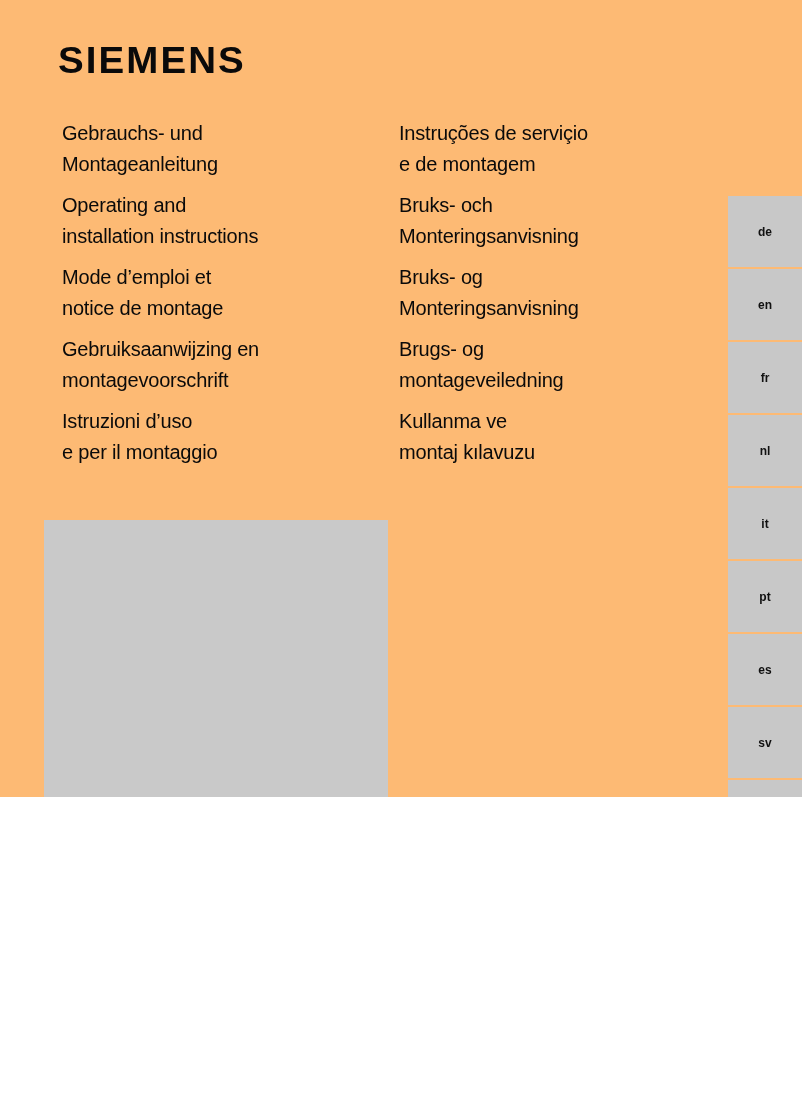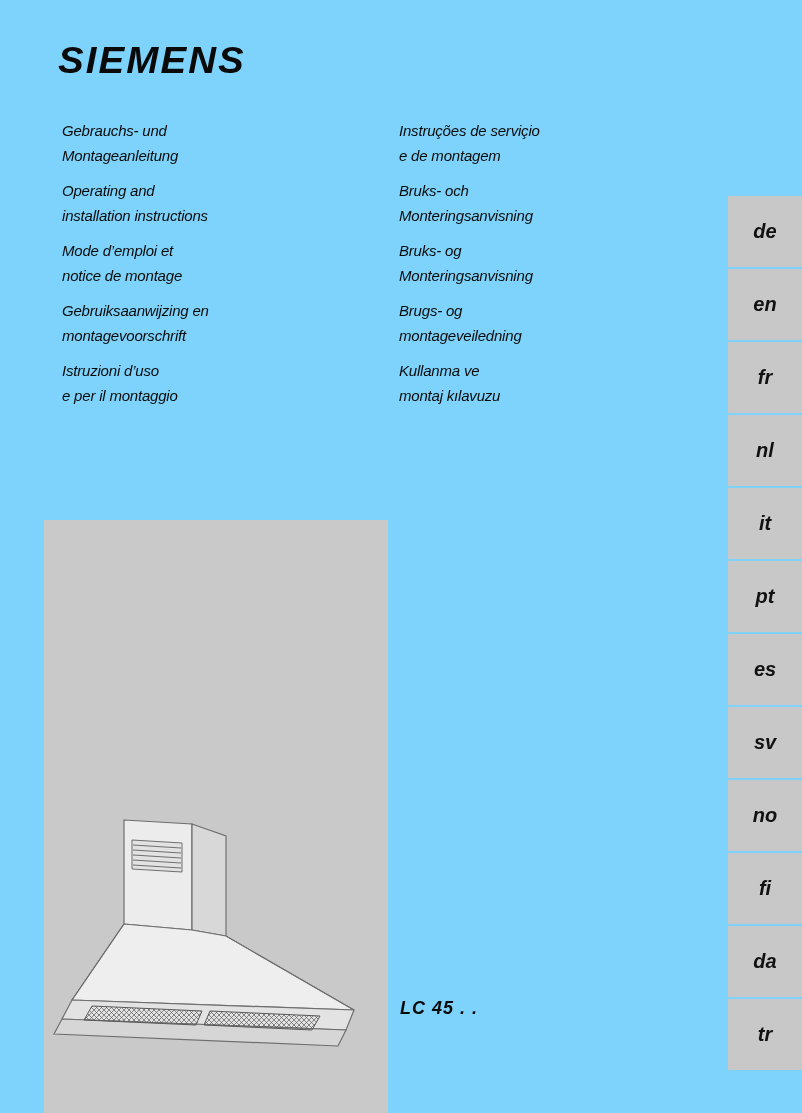--- a/index.html
+++ b/index.html
@@ -4,24 +4,23 @@
 <style>
   html, body {
     margin: 0;
     padding: 0;
     background: #ffffff;
     font-family: "Liberation Sans", sans-serif;
   }
   .page {
     position: relative;
     width: 802px;
-    height: 1113px;
-    background: #7dd3fc;
+    height: 797px;
+    background: #fdba74;
     overflow: hidden;
-    font-style: italic;
   }
   .brand {
     position: absolute;
     left: 58px;
     top: 40px;
     font-size: 37px;
     font-weight: 800;
     letter-spacing: 2px;
     color: #0a0a0a;
     transform: scaleX(1.04);
@@ -29,43 +28,43 @@
   }
   .col {
     position: absolute;
     top: 118px;
     width: 330px;
   }
   .col-left  { left: 62px; }
   .col-right { left: 399px; }
   .entry {
     margin: 0 0 10px 0;
-    font-size: 15px;
-    line-height: 25px;
+    font-size: 20px;
+    line-height: 31px;
     color: #0a0a0a;
     white-space: pre-line;
     letter-spacing: -0.2px;
   }
   .lang-rail {
     position: absolute;
     left: 728px;
     top: 196px;
     width: 74px;
   }
   .lang-tab {
     width: 74px;
     height: 71px;
     margin-bottom: 2px;
     background: #c8c8c8;
     display: flex;
     align-items: center;
     justify-content: center;
   }
   .lang-tab span {
-    font-size: 20px;
+    font-size: 12px;
     font-weight: bold;
     color: #111;
   }
   .figure-panel {
     position: absolute;
     left: 44px;
     top: 520px;
     width: 344px;
     height: 593px;
     background: #c9c9c9;

